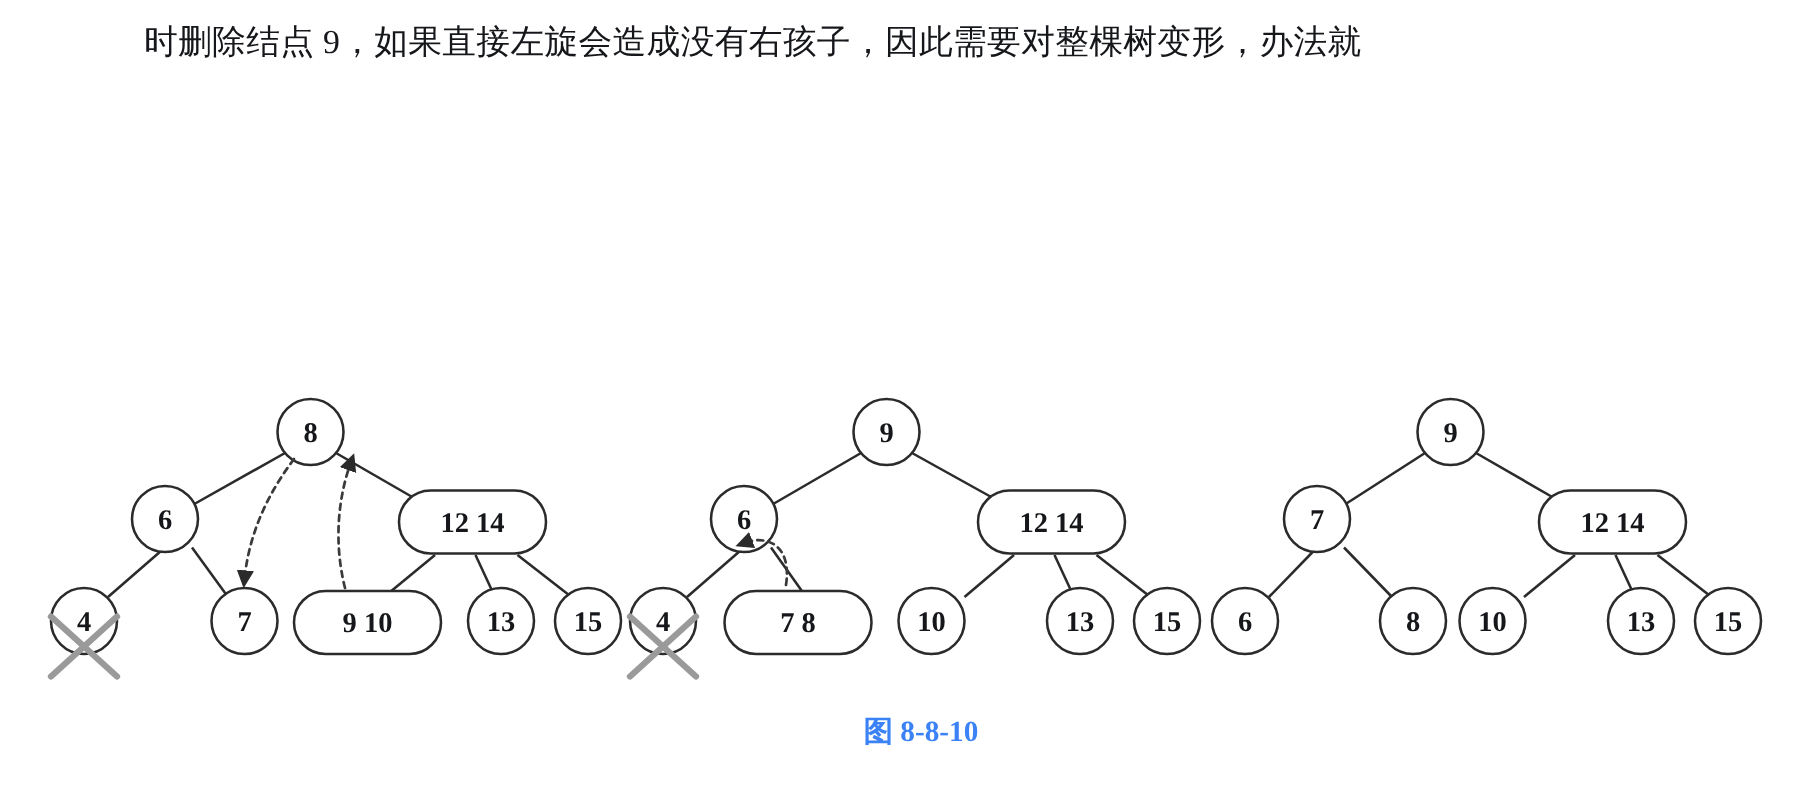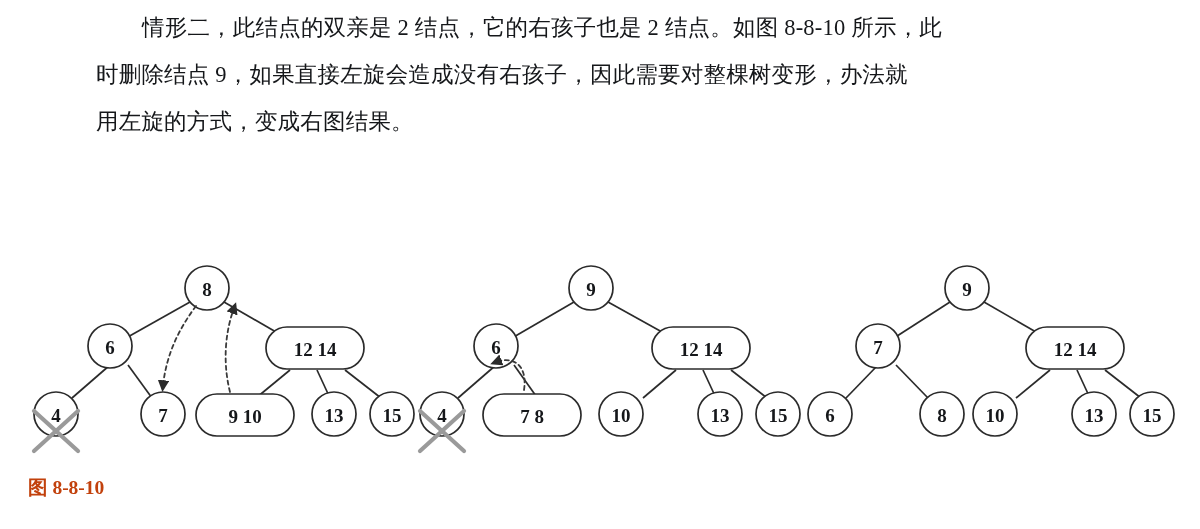--- a/index.html
+++ b/index.html
@@ -80,38 +80,36 @@
     stroke-linecap: round;
     fill: none;
   }
 
   
   #caption {
     position: absolute;
     left: 0;
     top: 474px;
     width: 1200px;
-    text-align: left;
+    text-align: center;
     font-size: 19.5px;
     font-weight: 700;
-    color: #c2410c;
+    color: #3b82f6;
     font-family: "Liberation Serif", "DejaVu Serif", serif;
   }
   #caption .cap-inner {
     display: inline-block;
     padding-left: 28px;
   }
 </style>
 </head>
 <body>
 
 <div id="prose">
-  <div class="para-line indent">情形二，此结点的双亲是 2 结点，它的右孩子也是 2 结点。如图 8-8-10 所示，此</div>
   <div class="para-line">时删除结点 9，如果直接左旋会造成没有右孩子，因此需要对整棵树变形，办法就</div>
-  <div class="para-line">用左旋的方式，变成右图结果。</div>
 </div>
 
 <div id="figure">
   <svg width="1200" height="240" viewBox="0 0 1200 240" xmlns="http://www.w3.org/2000/svg">
     <defs>
       <marker id="ah" markerWidth="7" markerHeight="7" refX="3.2" refY="3.2" orient="auto">
         <path d="M0,0 L6.6,3.2 L0,6.4 Z" fill="#2b2b2b"></path>
       </marker>
     </defs>
 

